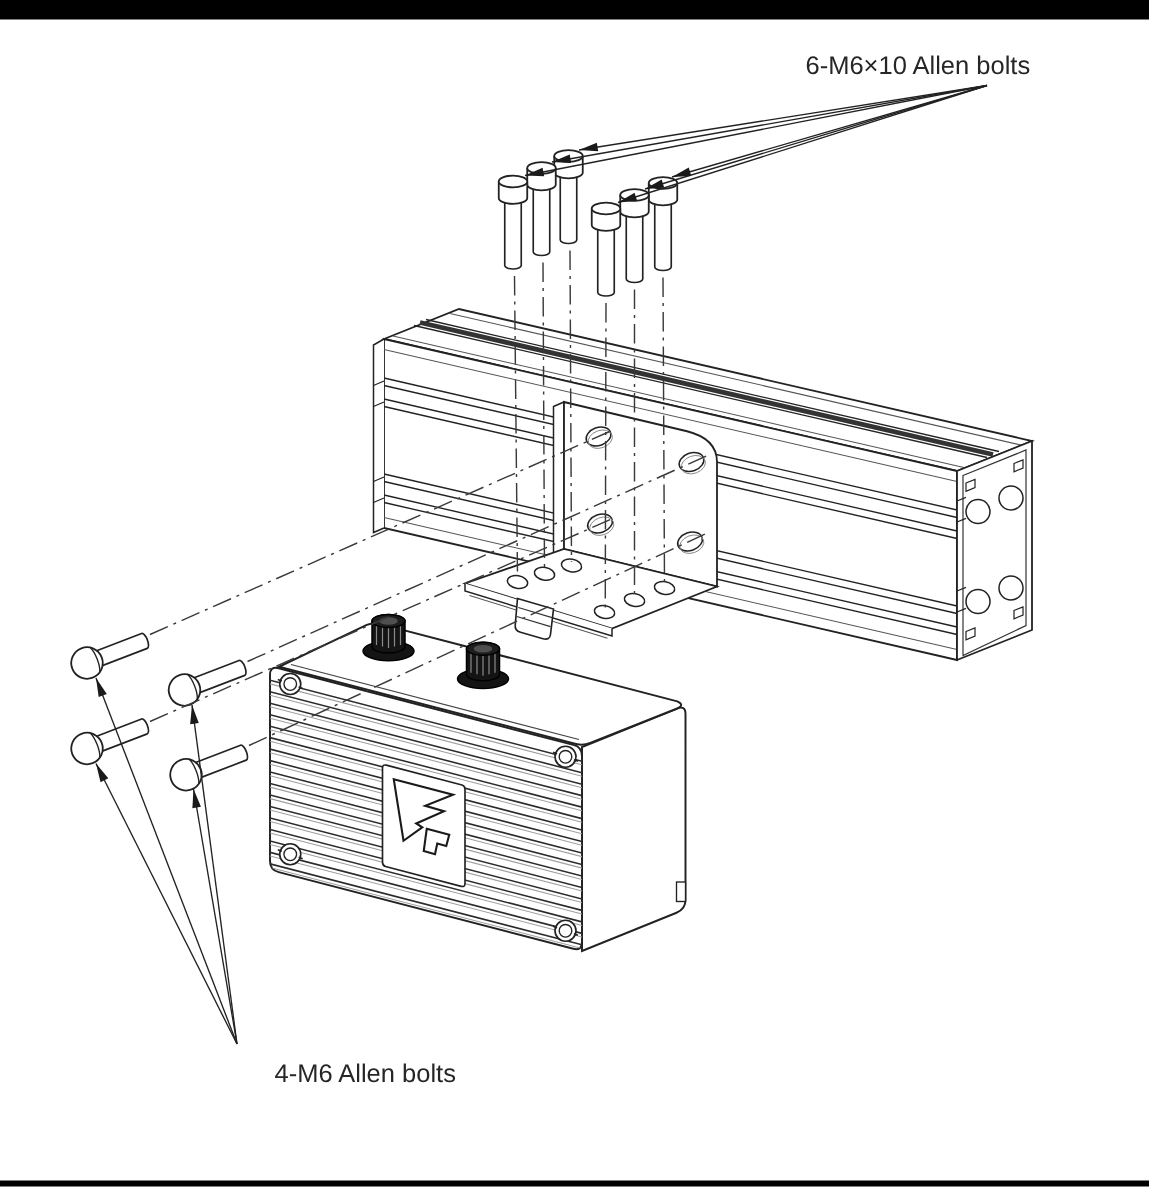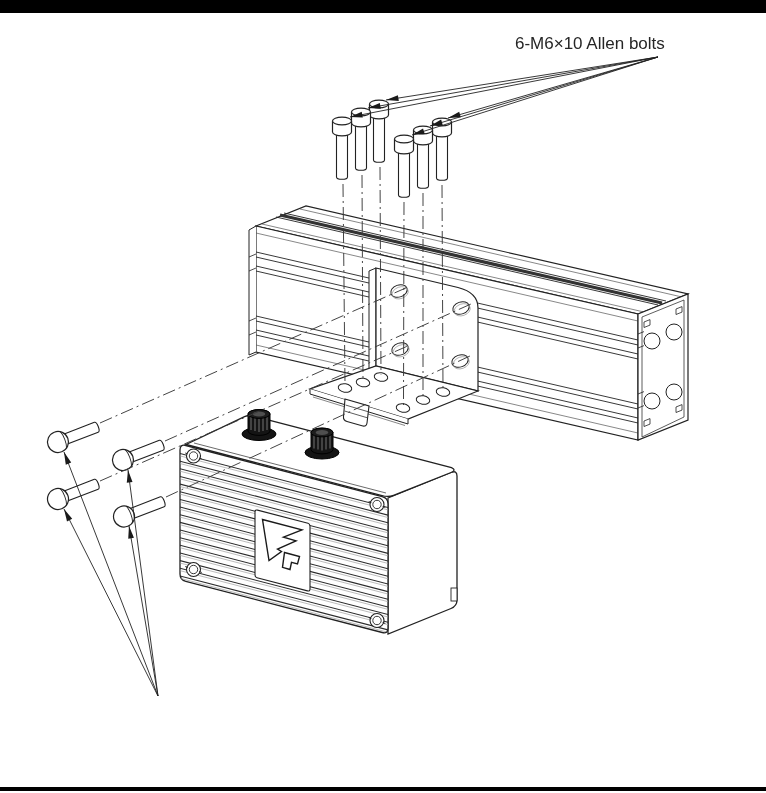--- a/index.html
+++ b/index.html
@@ -2,21 +2,21 @@
 <html><head>
 <meta charset="utf-8">
 <style>
   html,body{margin:0;padding:0;background:#fff;}
   .page{position:relative;width:766px;height:793px;background:#fff;overflow:hidden;
         font-family:"Liberation Sans",sans-serif;}
   .topbar{position:absolute;left:0;top:0;width:766px;height:13px;background:#000;}
   .bottomrule{position:absolute;left:0;top:787px;width:766px;height:4px;background:#000;}
   .drawing{position:absolute;left:0;top:0;}
   .label{position:absolute;font-size:17px;line-height:1.25;color:#262626;white-space:nowrap;}
-  .lbl-top{left:515px;top:33px;}
+  .lbl-top{left:537px;top:33px;}
   .lbl-bottom{left:183px;top:705px;}
 </style>
 </head>
 <body>
 
 <div class="page">
 
   <div class="topbar"></div>
 
   <svg class="drawing" width="766" height="793" viewBox="0 0 766 793">
@@ -248,15 +248,16 @@
       <line x1="158" y1="696" x2="64" y2="509"></line>
       <line x1="158" y1="696" x2="129" y2="526"></line>
     </g>
     <use href="#arrow" transform="translate(64,452) rotate(68.9)"></use>
     <use href="#arrow" transform="translate(128,470) rotate(82.4)"></use>
     <use href="#arrow" transform="translate(64,509) rotate(63.3)"></use>
     <use href="#arrow" transform="translate(129,526) rotate(80.3)"></use>
   </svg>
 
   <div class="label lbl-top">6-M6×10 Allen bolts</div>
+  <div class="label lbl-bottom">4-M6 Allen bolts</div>
 
   <div class="bottomrule"></div>
 </div>
 
 </body></html>

